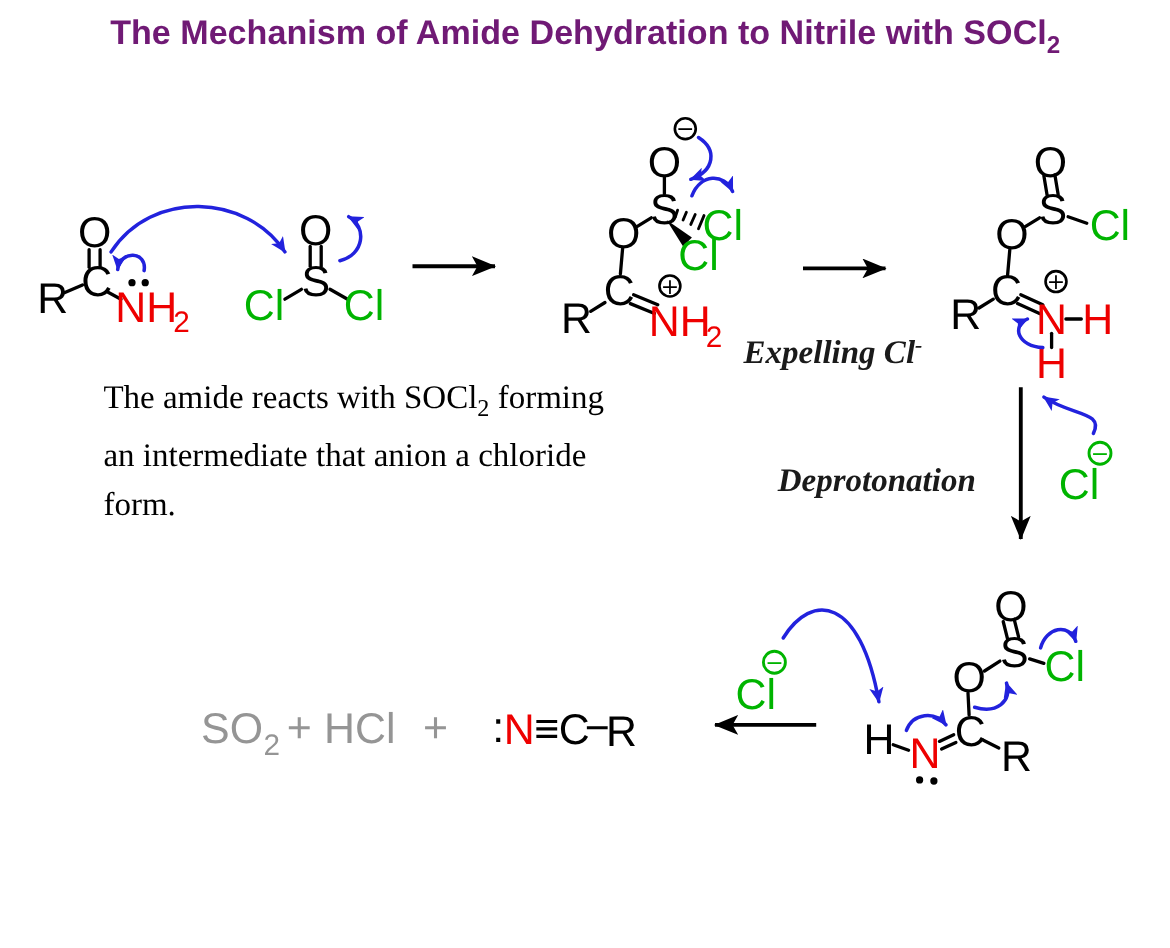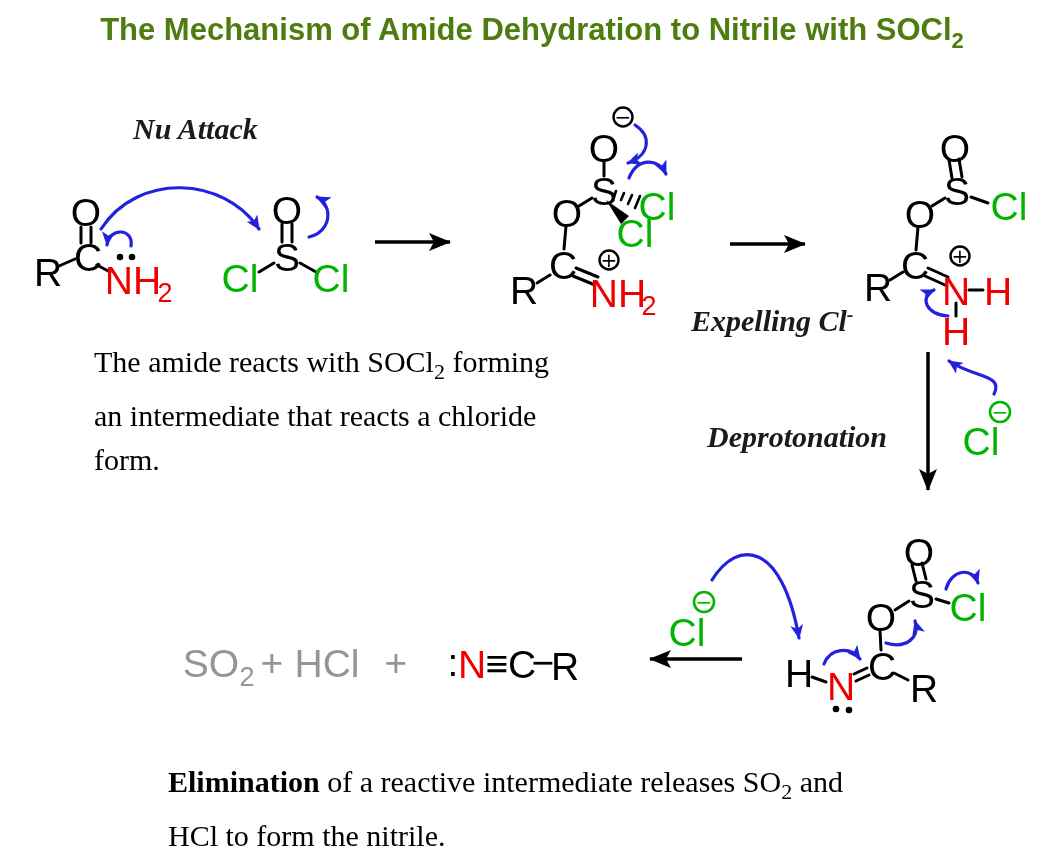--- a/index.html
+++ b/index.html
@@ -3,25 +3,25 @@
 <meta charset="utf-8">
 <style>
   :root{
     --red:#ee0000; --green:#00b400; --blue:#2222dd; --gray:#959595; --black:#000000;
   }
   html,body{margin:0;padding:0;background:#fff;}
   #canvas{position:relative;width:1064px;height:862px;background:#fff;overflow:hidden;
           font-family:"Liberation Sans",sans-serif;}
   #drawing{position:absolute;left:0;top:0;}
   .txt{position:absolute;white-space:nowrap;}
-  .title{left:0;top:12px;width:1064px;text-align:center;font-weight:bold;font-size:31px;color:#4d7c0f;}
+  .title{left:0;top:12px;width:1064px;text-align:center;font-weight:bold;font-size:31px;color:#701a75;}
   .title .s2{font-size:22px;vertical-align:-8px;font-weight:bold;}
   .steplabel{font-family:"Liberation Serif",serif;font-weight:bold;font-style:italic;font-size:30px;color:#1a1a1a;}
   .nu{left:133px;top:112px;}
-  .expel{left:691px;top:303px;}
+  .expel{left:676px;top:303px;}
   .deprot{left:707px;top:420px;text-align:right;}
   .sup{font-size:20px;vertical-align:10px;}
   .caption{position:absolute;font-family:"Liberation Serif",serif;font-size:30px;color:#000;line-height:44px;white-space:nowrap;}
   .cap1{left:94px;top:340px;}
   .cap2{left:168px;top:760px;}
   .caption .s2{font-size:22px;vertical-align:-7px;}
   .caption b{font-weight:bold;}
   
   .atom{font-family:"Liberation Sans",sans-serif;font-size:39px;fill:#000;text-anchor:middle;dominant-baseline:central;}
   .subm{font-size:27px;}
@@ -193,32 +193,27 @@
     <text class="atom" x="522" y="664">C</text>
     <text class="atom" x="543" y="662">−</text>
     <text class="atom" x="565" y="666">R</text>
   </g>
 </svg>
 
   <div class="txt title">
     <span>The Mechanism of Amide Dehydration to Nitrile with SOCl</span><span class="s2">2</span>
   </div>
 
-  <div class="txt steplabel nu">Nu Attack</div>
 
   <div class="txt steplabel expel">
     <span>Expelling Cl</span><span class="sup">-</span>
   </div>
 
   <div class="txt steplabel deprot">Deprotonation</div>
 
   <div class="caption cap1">
     <div><span>The amide reacts with SOCl</span><span class="s2">2</span><span> forming</span></div>
-    <div>an intermediate that reacts a chloride</div>
+    <div>an intermediate that anion a chloride</div>
     <div>form.</div>
   </div>
 
-  <div class="caption cap2">
-    <div><b>Elimination</b><span> of a reactive intermediate releases SO</span><span class="s2">2</span><span> and</span></div>
-    <div>HCl to form the nitrile.</div>
-  </div>
 
 </div>
 
 </body></html>

